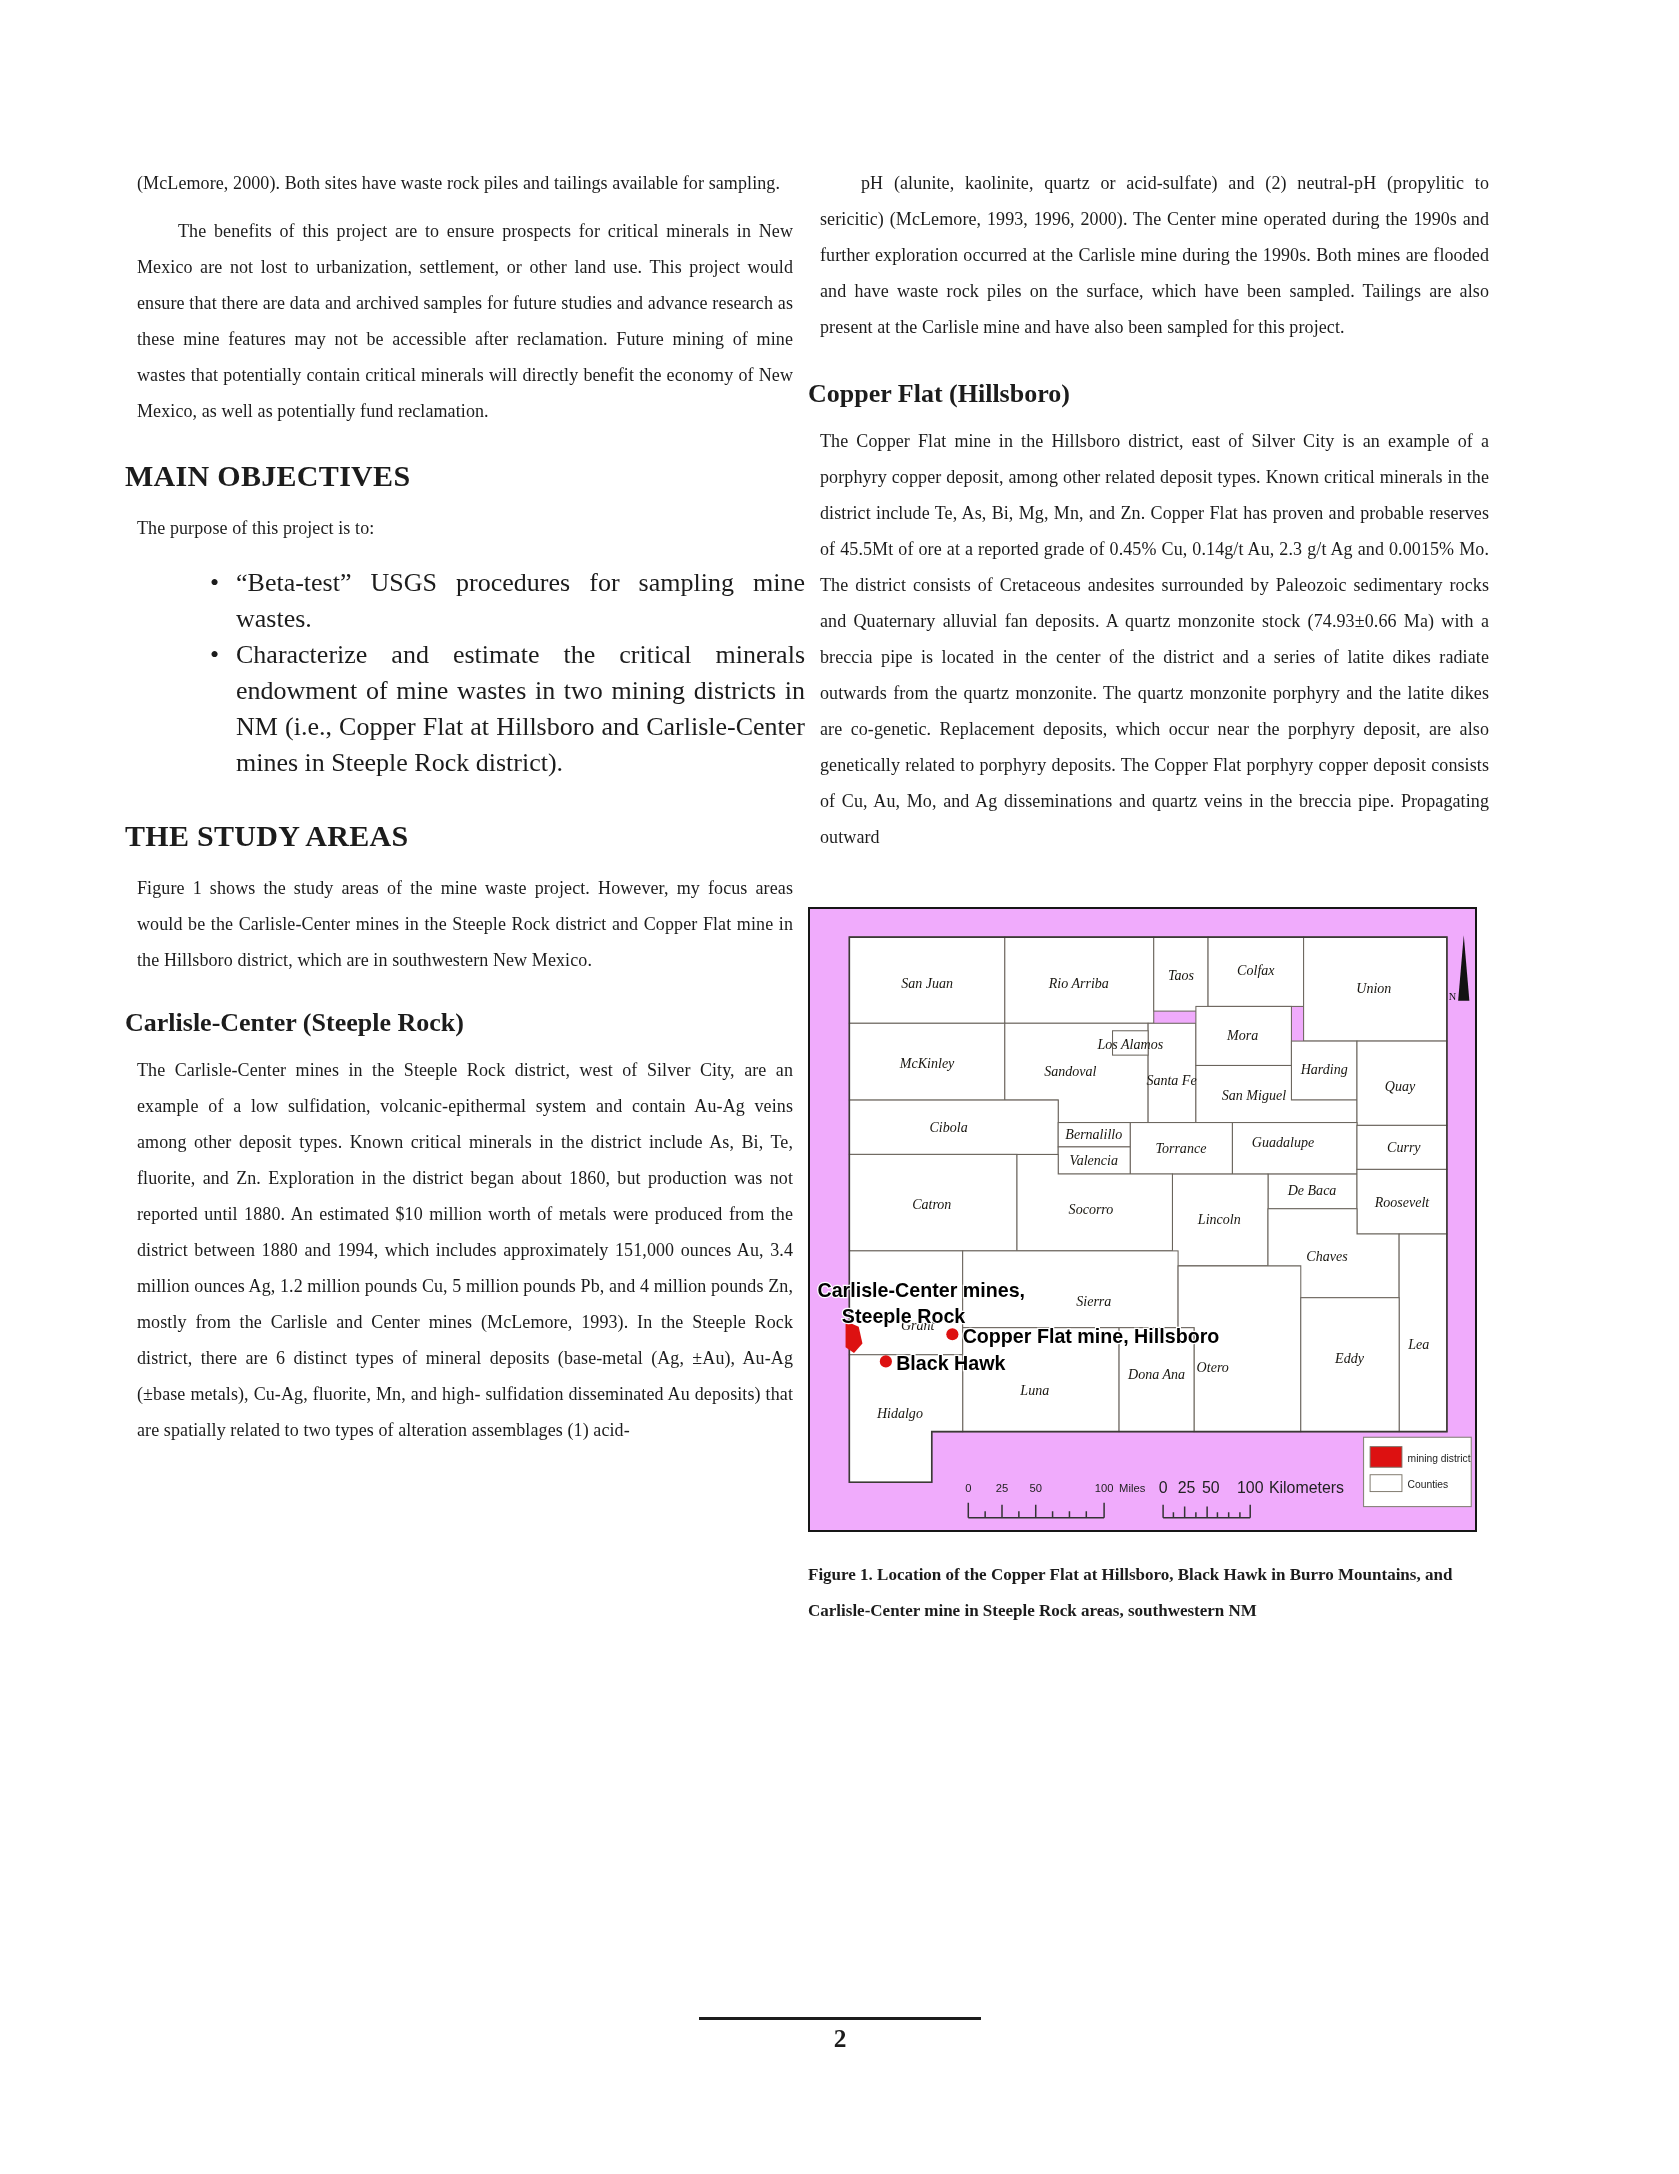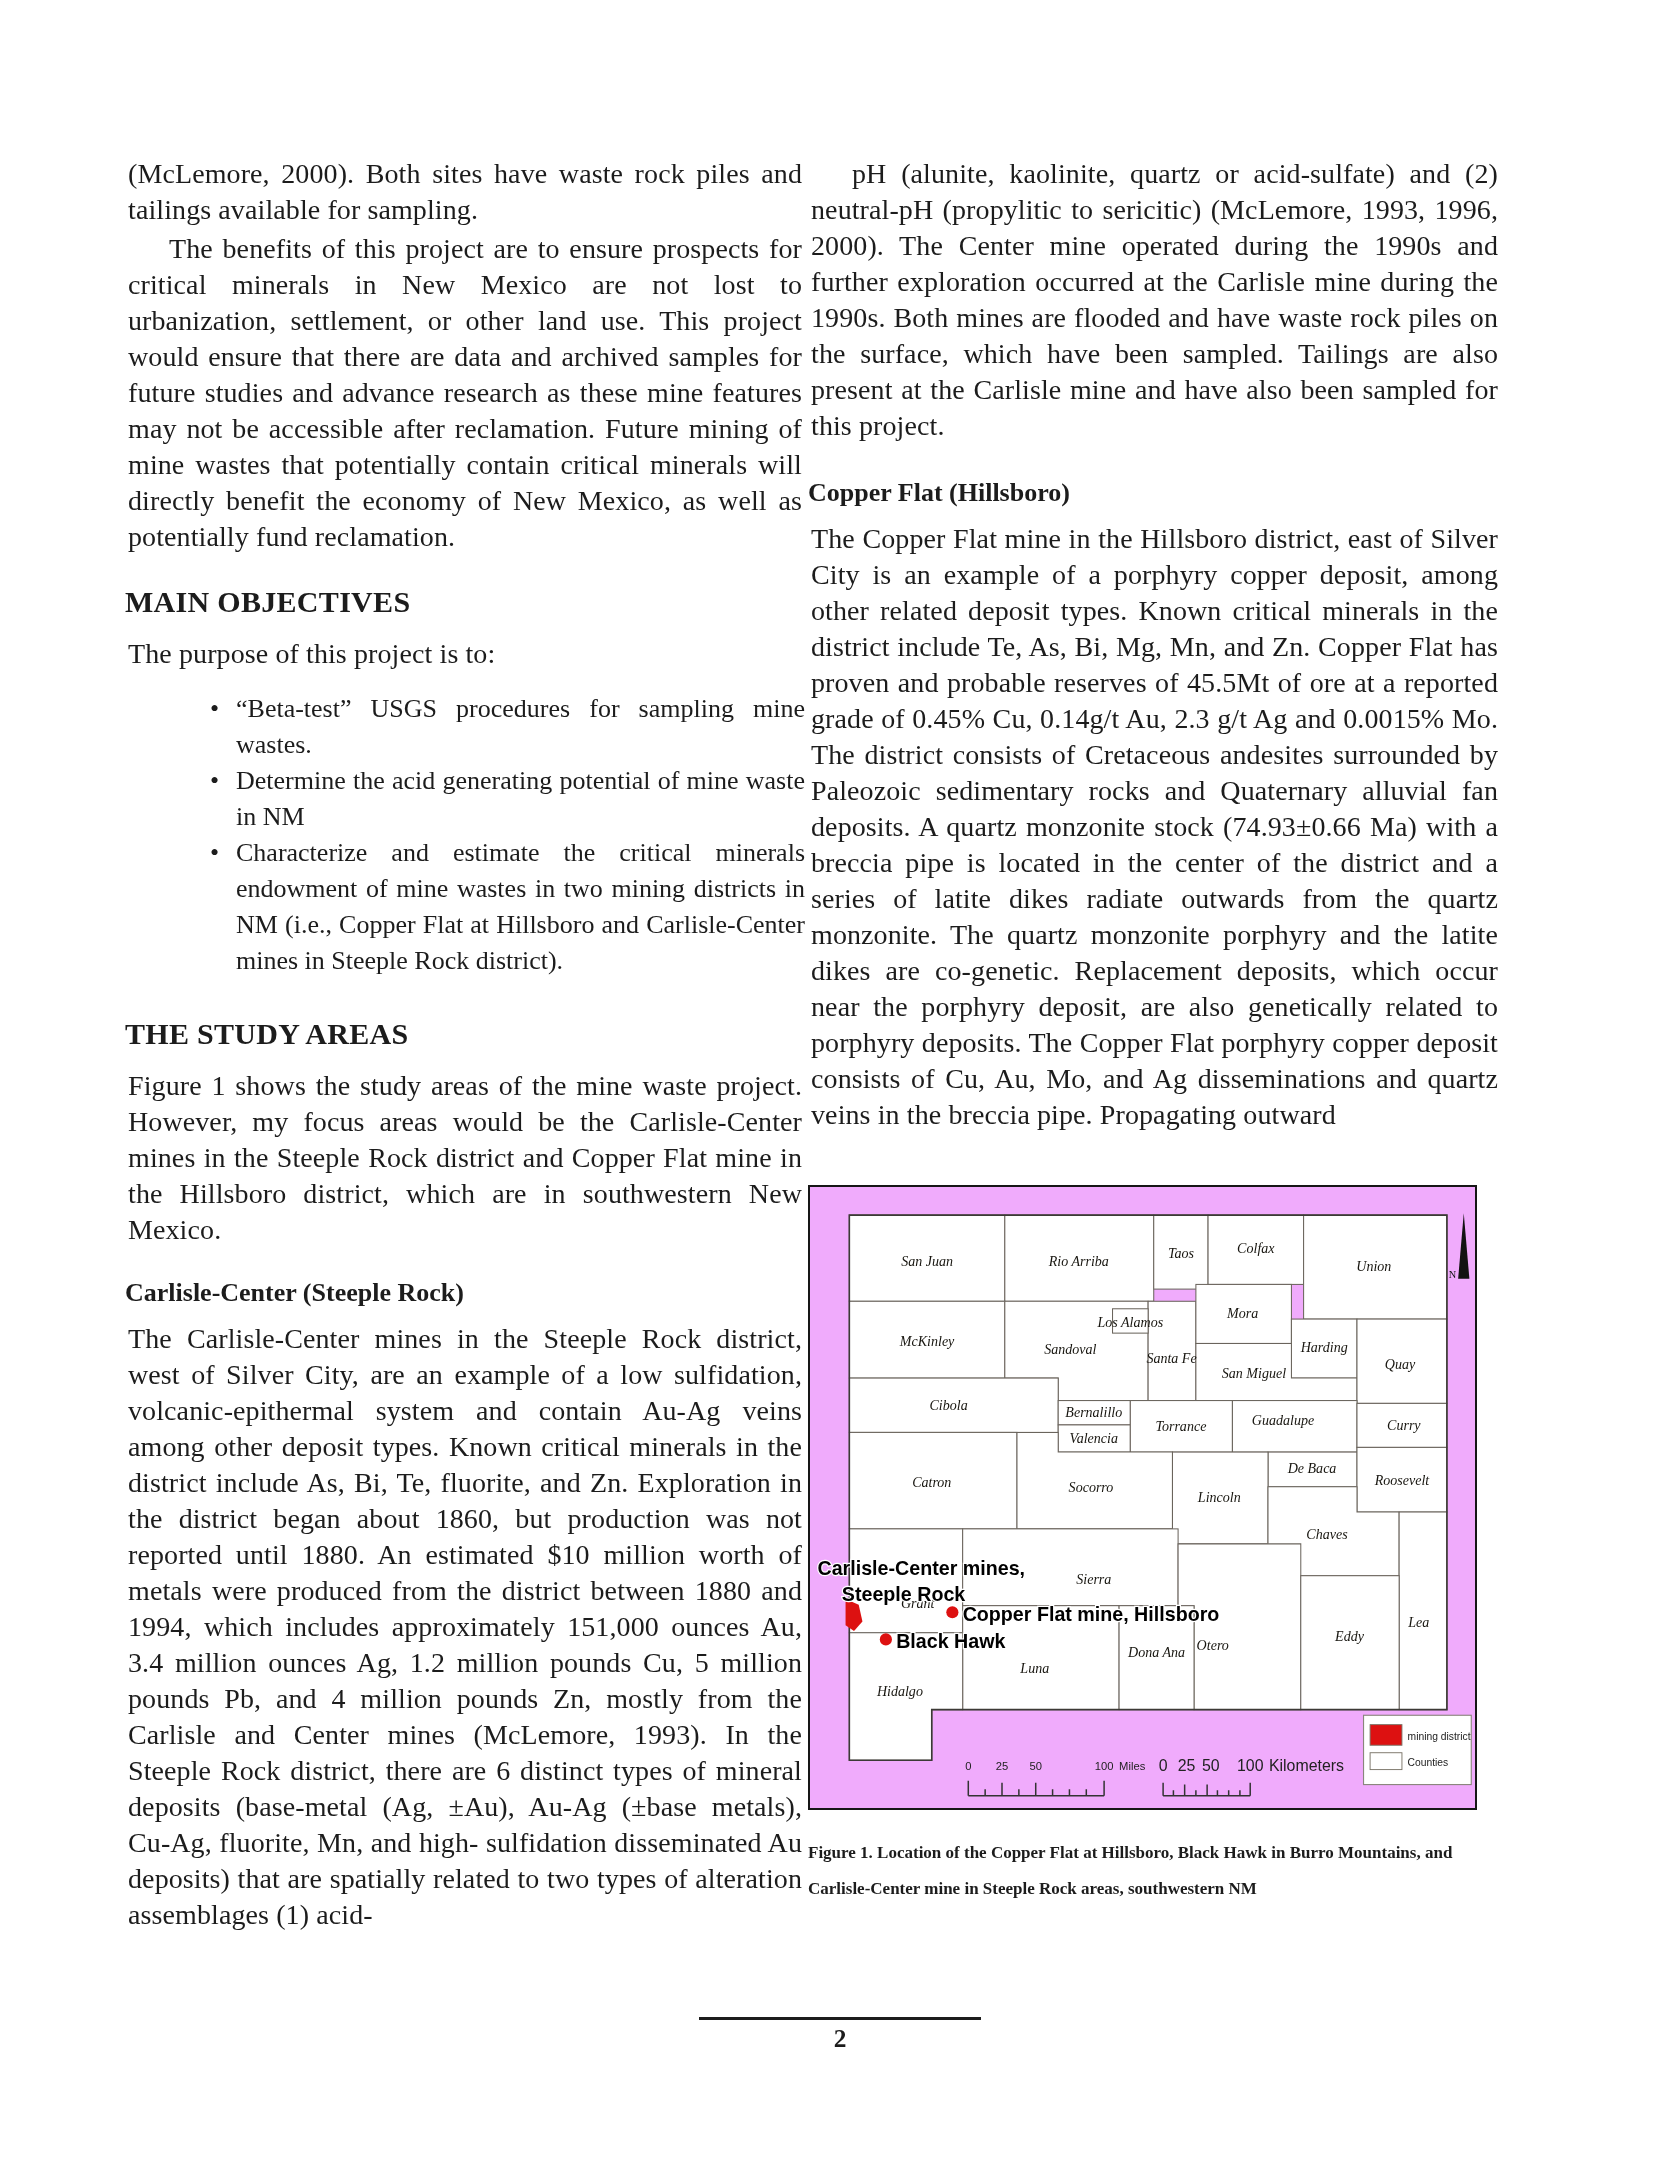--- a/index.html
+++ b/index.html
@@ -4,21 +4,21 @@
 <style>
   html,body { margin:0; padding:0; background:#ffffff; }
   .page {
     position:relative; width:1680px; height:2174px; background:#fff;
     font-family:"Liberation Serif", serif; color:#1c1c1c; overflow:hidden;
   }
   .col { position:absolute; top:153px; }
   .col-left  { left:125px; width:680px; }
   .col-right { left:808px; width:693px; }
   p.body {
-    font-size:28px; line-height:36px; text-align:justify; margin:3px;
+    font-size:18px; line-height:36px; text-align:justify; margin:12px;
     letter-spacing:0.1px;
   }
   p.indent { text-indent:41px; }
   h2.sect {
     font-size:30px; line-height:38px; font-weight:bold; margin:28px 0 15px 0;
     letter-spacing:0.3px;
   }
   h2.sect2 { margin-top:36px; }
   h3.sub { font-size:26px; line-height:34px; font-weight:bold; margin:28px 0 11.3px 0; }
   ul.objectives { list-style:none; margin:19px 0 0 0; padding:0 0 0 111px; }
@@ -68,21 +68,20 @@
 
   <div class="col col-left">
     <p class="body">(McLemore, 2000). Both sites have waste rock piles and tailings available for sampling.</p>
     <p class="body indent">The benefits of this project are to ensure prospects for critical minerals in New Mexico are not lost to urbanization, settlement, or other land use. This project would ensure that there are data and archived samples for future studies and advance research as these mine features may not be accessible after reclamation. Future mining of mine wastes that potentially contain critical minerals will directly benefit the economy of New Mexico, as well as potentially fund reclamation.</p>
 
     <h2 class="sect">MAIN OBJECTIVES</h2>
     <p class="body">The purpose of this project is to:</p>
 
     <ul class="objectives">
       <li>“Beta-test” USGS procedures for sampling mine wastes.</li>
-      <li>Determine the acid generating potential of mine waste in NM</li>
       <li>Characterize and estimate the critical minerals endowment of mine wastes in two mining districts in NM (i.e., Copper Flat at Hillsboro and Carlisle-Center mines in Steeple Rock district).</li>
     </ul>
 
     <h2 class="sect sect2">THE STUDY AREAS</h2>
     <p class="body">Figure 1 shows the study areas of the mine waste project. However, my focus areas would be the Carlisle-Center mines in the Steeple Rock district and Copper Flat mine in the Hillsboro district, which are in southwestern New Mexico.</p>
 
     <h3 class="sub">Carlisle-Center (Steeple Rock)</h3>
     <p class="body">The Carlisle-Center mines in the Steeple Rock district, west of Silver City, are an example of a low sulfidation, volcanic-epithermal system and contain Au-Ag veins among other deposit types. Known critical minerals in the district include As, Bi, Te, fluorite, and Zn. Exploration in the district began about 1860, but production was not reported until 1880. An estimated $10 million worth of metals were produced from the district between 1880 and 1994, which includes approximately 151,000 ounces Au, 3.4 million ounces Ag, 1.2 million pounds Cu, 5 million pounds Pb, and 4 million pounds Zn, mostly from the Carlisle and Center mines (McLemore, 1993). In the Steeple Rock district, there are 6 distinct types of mineral deposits (base-metal (Ag, ±Au), Au-Ag (±base metals), Cu-Ag, fluorite, Mn, and high- sulfidation disseminated Au deposits) that are spatially related to two types of alteration assemblages (1) acid-</p>
   </div>
 

